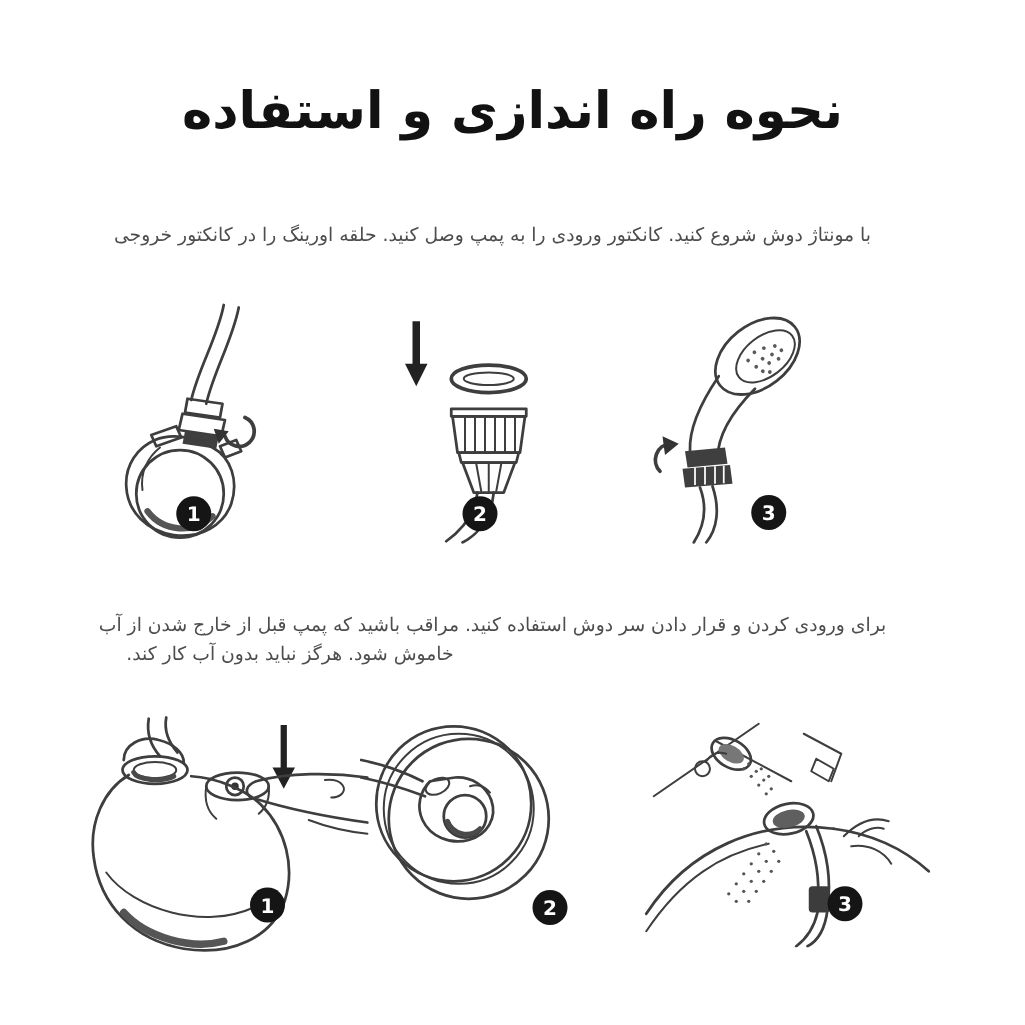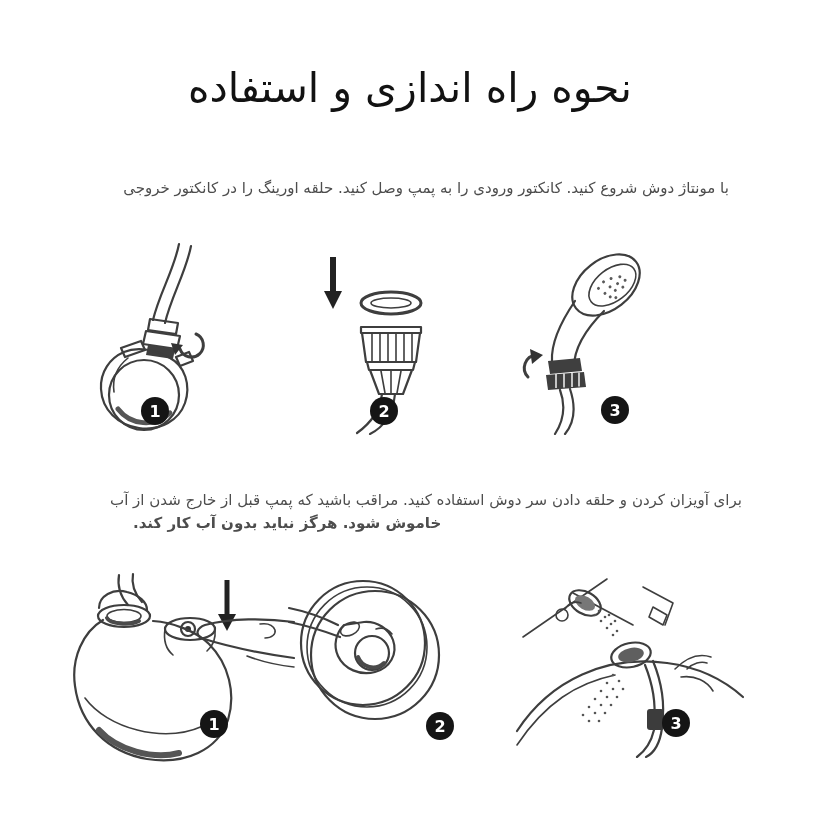--- a/index.html
+++ b/index.html
@@ -2,33 +2,33 @@
 <html lang="fa"><head>
 <meta charset="utf-8">
 <style>
   html,body { margin:0; padding:0; background:#ffffff; }
   body { width:820px; height:820px; font-family:"DejaVu Sans", sans-serif; }
   .page { position:relative; width:820px; height:820px; background:#ffffff; overflow:hidden; }
 
   .title {
     position:absolute; top:64px; left:0; width:820px; margin:0;
     direction:rtl; text-align:center;
-    font-size:41px; font-weight:normal; color:#121212;
+    font-size:41px; font-weight:bold; color:#121212;
     letter-spacing:0;
   }
 
   .para {
-    position:absolute; left:96px; width:660px;
+    position:absolute; left:64px; width:660px;
     direction:rtl; color:#4d4d4d;
     font-size:15px; line-height:22.5px;
   }
   .para1 { top:177px; }
   .para2 { top:489px; }
   .pline { text-align:center; white-space:nowrap; }
-  .pline.left-line { text-align:left; padding-left:37px;font-weight:bold; }
+  .pline.left-line { text-align:left; padding-left:37px; }
 
   .fig { position:absolute; margin:0; }
   .fig svg { display:block; }
   .ln { fill:none; stroke:#3e3e3e; stroke-width:2.2; stroke-linecap:round; stroke-linejoin:round; }
   .thin { stroke-width:1.6; }
   .dk { fill:#3f3f3f; stroke:none; }
 
   .badge {
     position:absolute; width:28px; height:28px; border-radius:50%;
     background:#151515; color:#ffffff;
@@ -142,21 +142,21 @@
     <span>1</span>
   </div>
   <div class="badge" style="left:370px;top:397px">
     <span>2</span>
   </div>
   <div class="badge" style="left:601px;top:396px">
     <span>3</span>
   </div>
 
   <div class="para para2">
-    <div class="pline">برای آویزان کردن و حلقه دادن سر دوش استفاده کنید. مراقب باشید که پمپ قبل از خارج شدن از آب</div>
+    <div class="pline">برای ورودی کردن و قرار دادن سر دوش استفاده کنید. مراقب باشید که پمپ قبل از خارج شدن از آب</div>
     <div class="pline left-line">خاموش شود. هرگز نباید بدون آب کار کند.</div>
   </div>
 
   <figure class="fig" style="left:55px;top:572px">
     <svg width="240" height="200" viewBox="0 0 240 200">
       <g>
         <path class="ln" d="M64,3 C62,15 66,25 73,33"></path>
         <path class="ln" d="M78,2 C76,13 80,22 87,30"></path>
       </g>
       <g>

